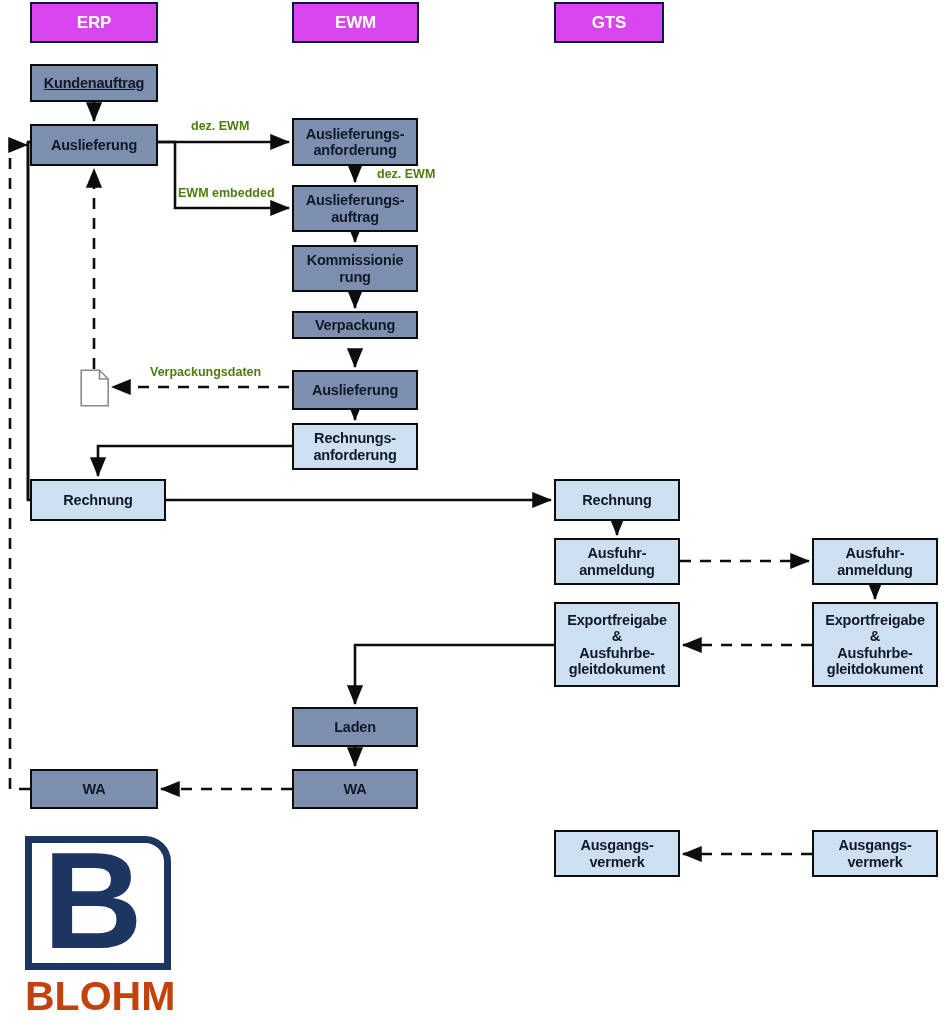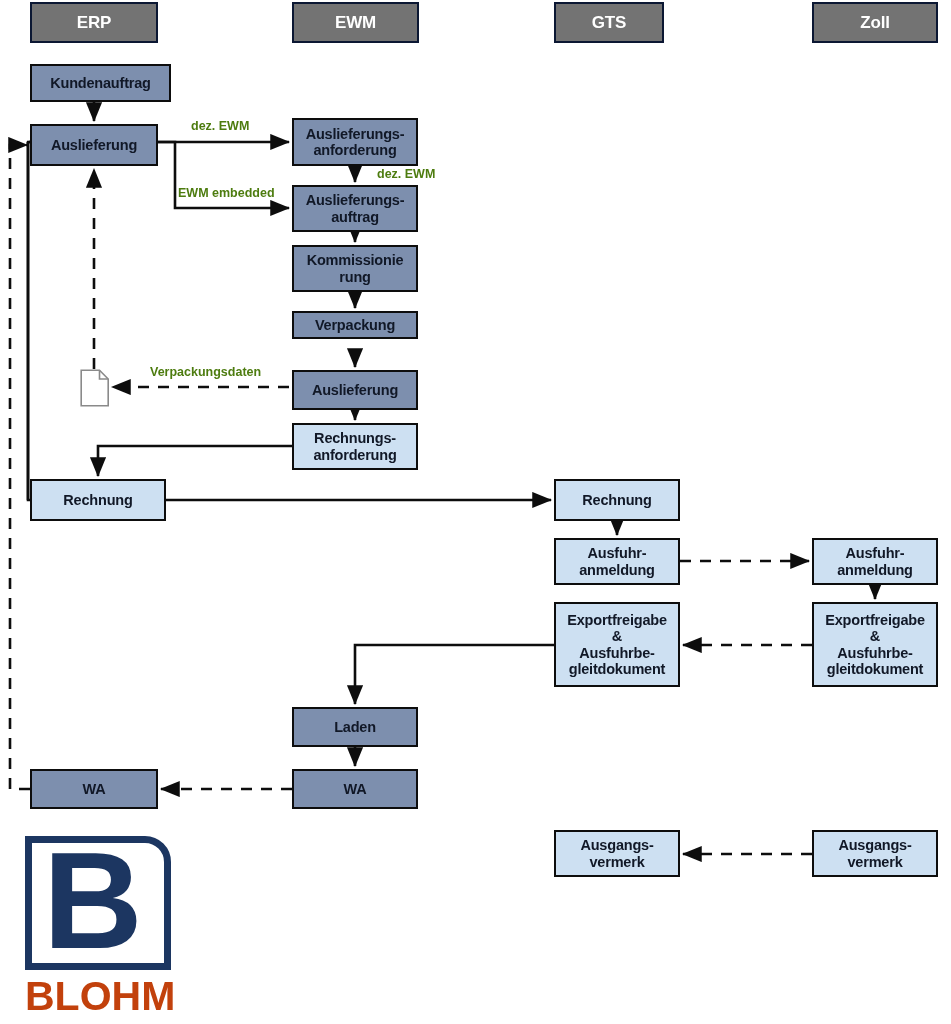--- a/index.html
+++ b/index.html
@@ -2,21 +2,21 @@
 <html><head>
 <meta charset="utf-8">
 <style>
   html,body{margin:0;padding:0;background:#ffffff;}
   body{font-family:"Liberation Sans", sans-serif;}
   #stage{position:relative;width:951px;height:1024px;overflow:hidden;background:#fff;}
   #svg-layer{position:absolute;left:0;top:0;width:951px;height:1024px;}
   .node{position:absolute;box-sizing:border-box;border:2px solid #0d0d0d;
         display:flex;align-items:center;justify-content:center;text-align:center;
         font-weight:bold;color:#111827;line-height:1.12;letter-spacing:-0.2px;}
-  .hdr{background:#737373;color:#ffffff;border:2px solid #0b1733;font-size:17px;}
+  .hdr{background:#d946ef;color:#ffffff;border:2px solid #0b1733;font-size:17px;}
   .grey{background:#7d8fae;font-size:14.5px;}
   .blue{background:#cde0f2;font-size:14.5px;}
   .edge-label{position:absolute;font-size:12.5px;font-weight:bold;color:#4d7c0f;
               white-space:nowrap;}
   .doc-icon{position:absolute;}
   
   #logo{position:absolute;left:25px;top:836px;width:152px;height:182px;}
   #logo .frame{position:absolute;left:0;top:0;width:146px;height:134px;
                border:7px solid #1c3661;border-top-right-radius:26px;box-sizing:border-box;background:#fff;}
   #logo .bglyph{position:absolute;left:18px;top:12px;width:108px;height:110px;color:#1c3661;
@@ -87,23 +87,22 @@
 
       <path d="M812,854 L683,854"></path>
 
       <path d="M30,789 L10,789 L10,145 L27,145"></path>
     </g>
   </svg>
 
   <div class="node hdr" style="left:30px;top:2px;width:128px;height:41px;">ERP</div>
   <div class="node hdr" style="left:292px;top:2px;width:127px;height:41px;">EWM</div>
   <div class="node hdr" style="left:554px;top:2px;width:110px;height:41px;">GTS</div>
-  <div class="node hdr" style="left:812px;top:2px;width:126px;height:41px;">Zoll</div>
 
-  <div class="node grey" style="left:30px;top:64px;width:141px;height:38px;">Kundenauftrag</div>
+  <div class="node grey" style="left:30px;top:64px;width:128px;height:38px;text-decoration:underline;">Kundenauftrag</div>
   <div class="node grey" style="left:30px;top:124px;width:128px;height:42px;">Auslieferung</div>
   <div class="node blue" style="left:30px;top:479px;width:136px;height:42px;">Rechnung</div>
   <div class="node grey" style="left:30px;top:769px;width:128px;height:40px;">WA</div>
 
   <div class="node grey" style="left:292px;top:118px;width:126px;height:48px;white-space:pre-line;">Auslieferungs-
 anforderung</div>
   <div class="node grey" style="left:292px;top:185px;width:126px;height:47px;white-space:pre-line;">Auslieferungs-
 auftrag</div>
   <div class="node grey" style="left:292px;top:245px;width:126px;height:47px;white-space:pre-line;">Kommissionie
 rung</div>

